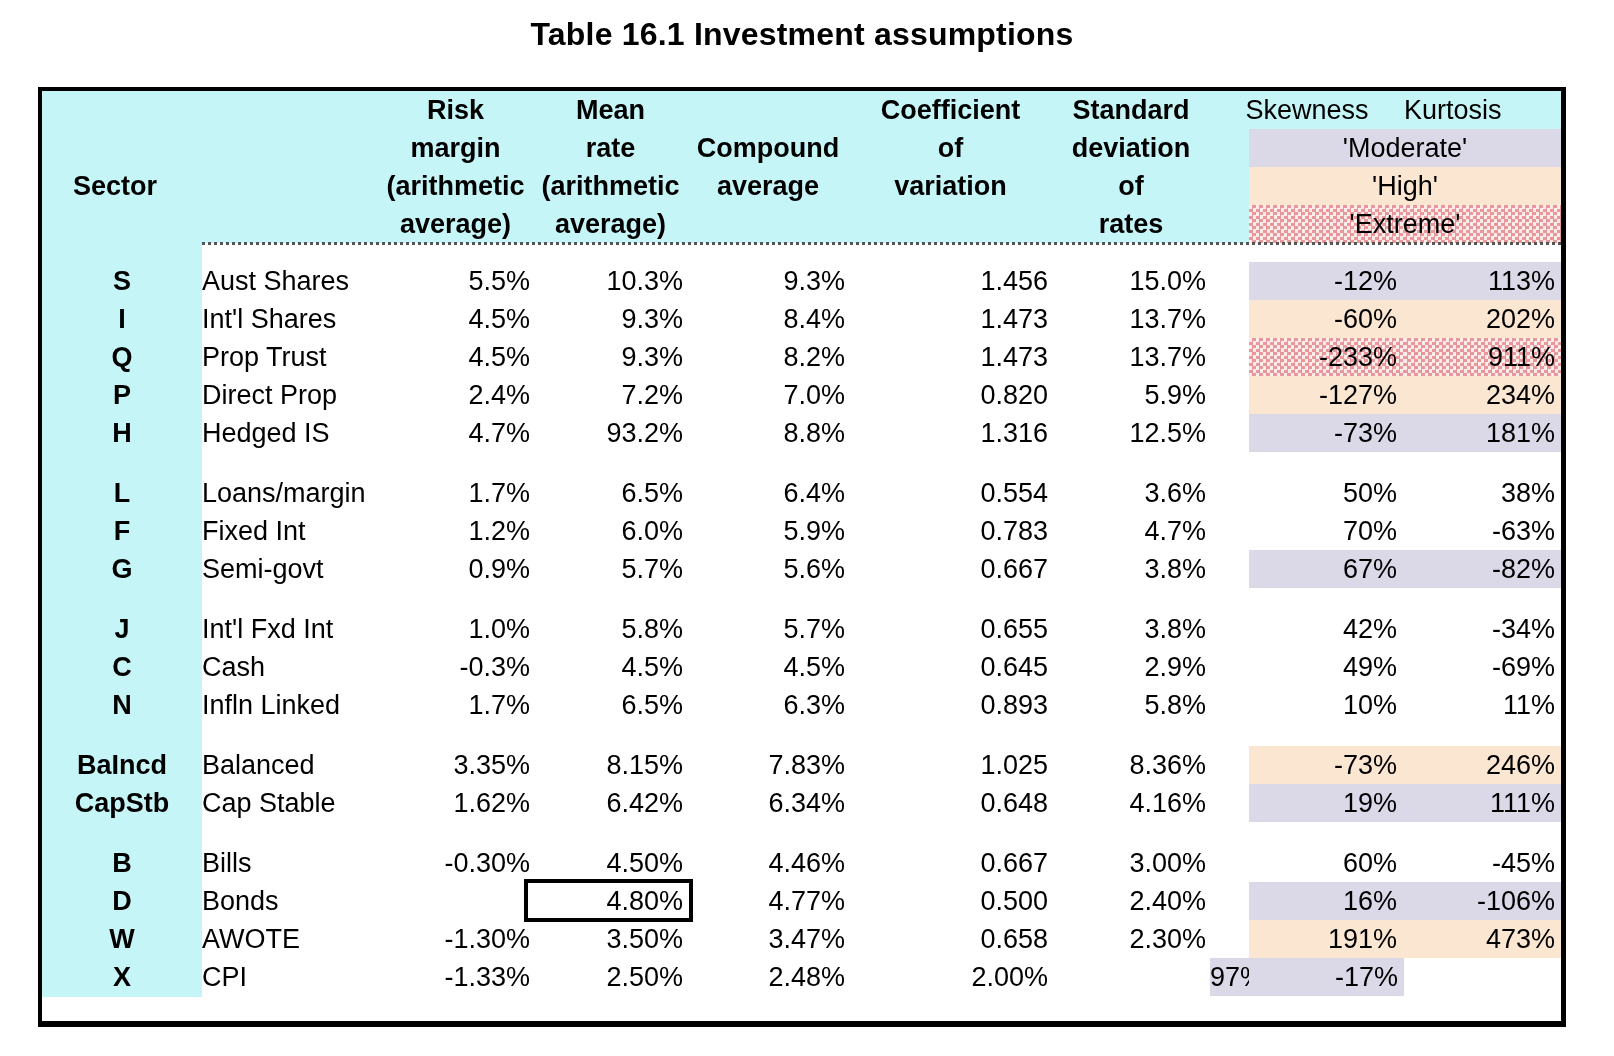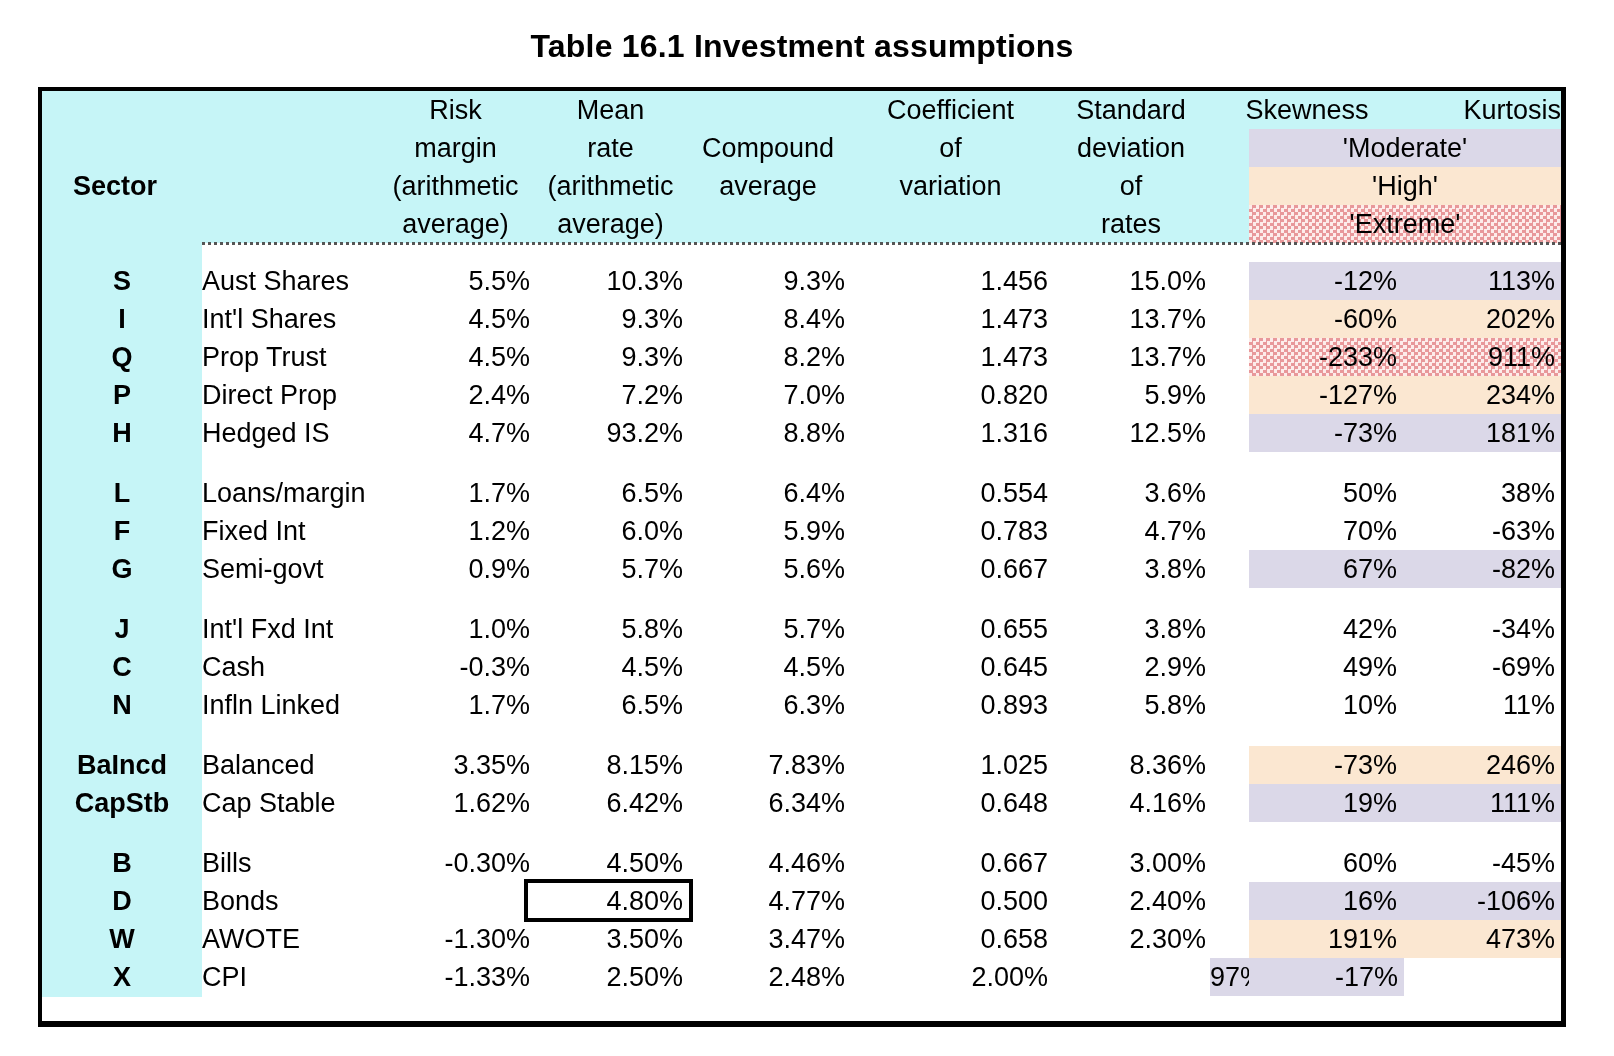--- a/index.html
+++ b/index.html
@@ -8,41 +8,41 @@
     font-family:"Liberation Sans",sans-serif;color:#000;overflow:hidden;
   }
   :root{
     --header-bg:#c6f5f7;
     --moderate:#dbd8e8;
     --high:#fbe7d1;
     --extreme-dark:#e8989a;
     --extreme-light:#fdecea;
   }
   .page-title{
-    position:absolute;top:28px;left:38px;width:1528px;
+    position:absolute;top:16px;left:38px;width:1528px;
     text-align:center;font-size:32px;font-weight:bold;letter-spacing:.2px;
   }
   .table-box{
     position:absolute;left:38px;top:87px;width:1528px;height:940px;
     box-sizing:border-box;border:4px solid #000;border-bottom-width:6px;border-right-width:5px;
     background:#fff;
   }
   .grid-row{
     display:grid;
     grid-template-columns:160px 175px 157px 153px 162px 203px 158px 39px 155px auto;
     height:38px;line-height:38px;font-size:27px;white-space:nowrap;
   }
   
   .thead{background:var(--header-bg);}
-  .hc{text-align:center;}
+  .hc{text-align:center;font-weight:bold;}
   .num{text-align:right;padding-right:4px;}
   .sector-cell{text-align:left;padding-left:31px;font-weight:bold;}
   .legend-cell{grid-column:9 / -1;text-align:center;}
   .skew-head{grid-column:8 / 10;text-align:center;}
-  .kurt-head{grid-column:10;text-align:right;}
+  .kurt-head{grid-column:10;text-align:left;}
   .band-moderate{background:var(--moderate);}
   .band-high{background:var(--high);}
   .band-extreme{background:repeating-conic-gradient(var(--extreme-dark) 0% 25%,var(--extreme-light) 0% 50%) 0 0 / 7px 7px;}
   
   .tbody{position:relative;height:754px;}
   .tbody::before{ 
     content:"";position:absolute;left:0;top:0;width:160px;height:100%;
     background:var(--header-bg);
   }
   .dotted-sep{

